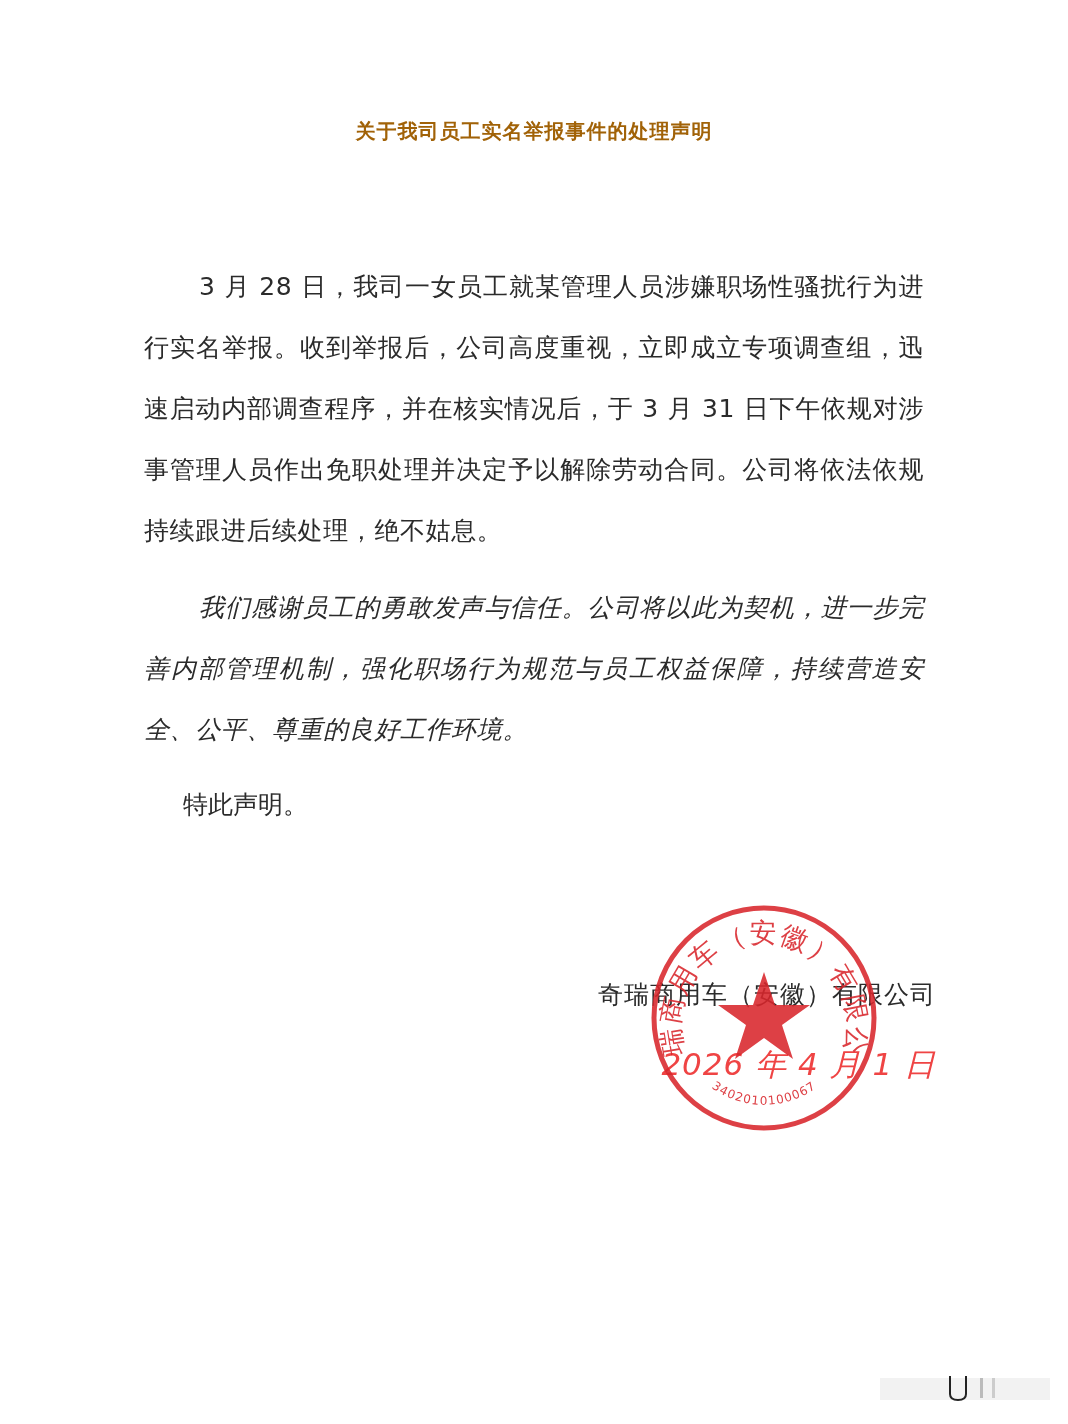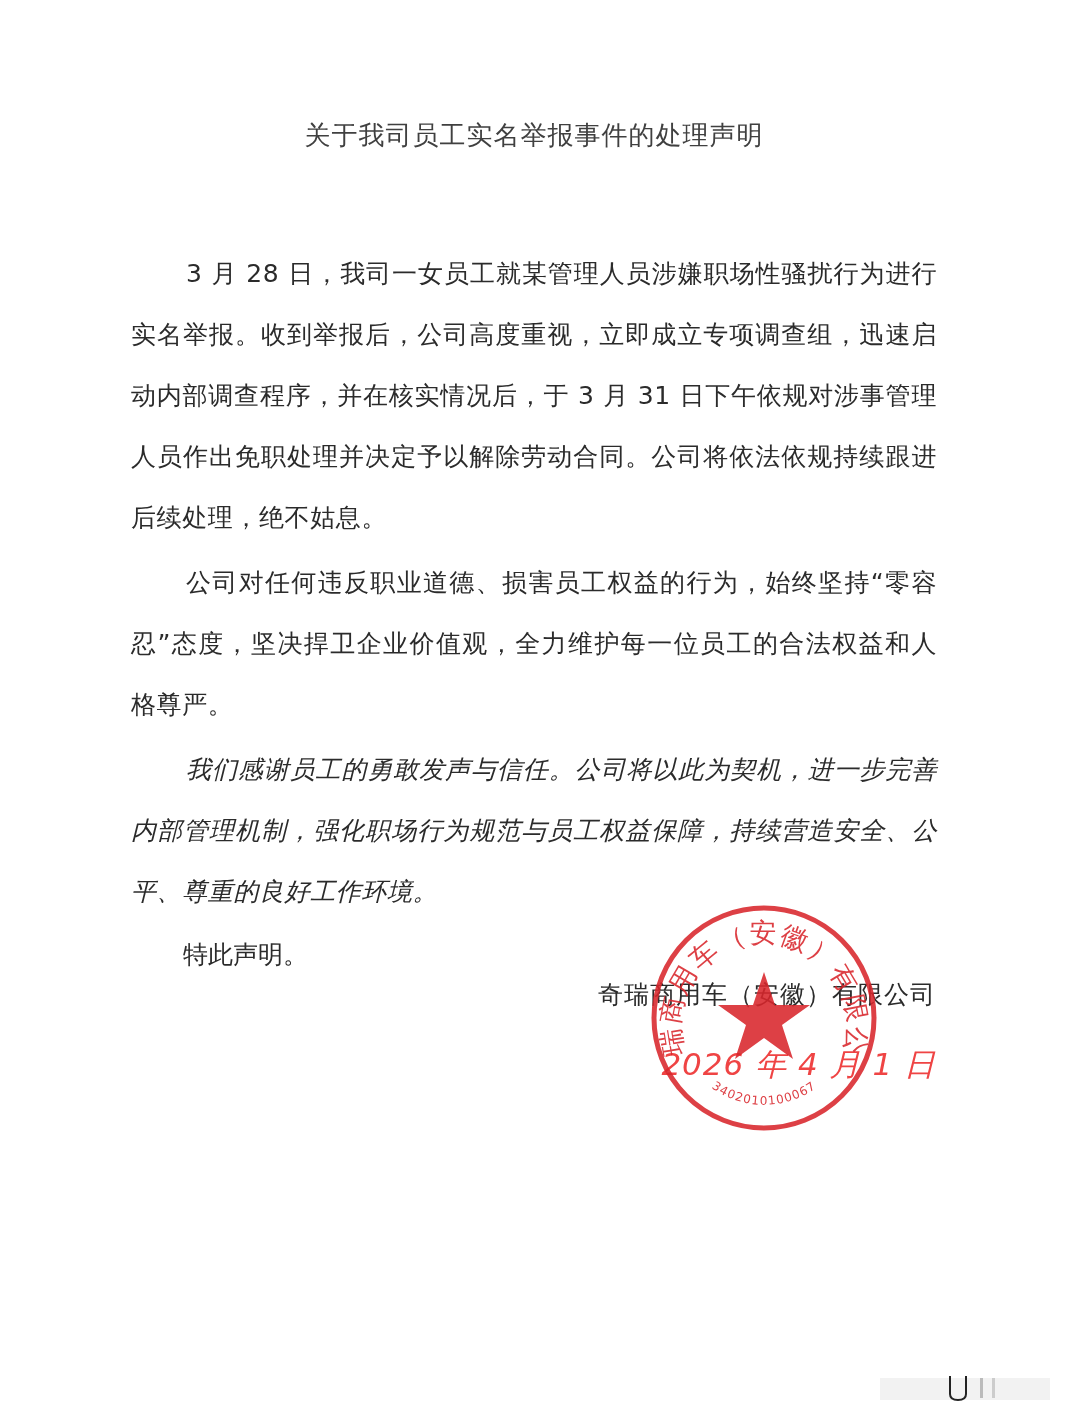--- a/index.html
+++ b/index.html
@@ -1,36 +1,35 @@
 <!DOCTYPE html>
 <html><head>
 <meta charset="utf-8">
 <style>
   html, body { margin: 0; padding: 0; background: #ffffff; }
   body { width: 1068px; height: 1424px; position: relative; overflow: hidden;
          font-family: "DejaVu Sans", "Liberation Sans", sans-serif; color: #2a2a2a; }
   .title { position: absolute; top: 118px; left: 0; width: 1068px; text-align: center;
-           font-size: 26px; font-weight: normal; color: #404040; letter-spacing: 1px; }
+           font-size: 20px; font-weight: bold; color: #a16207; letter-spacing: 1px; }
   .body { position: absolute; left: 128px; top: 240px; width: 812px; }
-  .para { font-size: 25px; line-height: 61px; margin: 3px; text-align: justify;
+  .para { font-size: 25px; line-height: 61px; margin: 16px; text-align: justify;
           text-indent: 55px; color: #2b2b2b; letter-spacing: 0.6px; }
   .closing { font-size: 25px; line-height: 61px; margin: 0; text-indent: 55px; color: #2b2b2b; }
   .signature { position: absolute; right: 132px; top: 978px; font-size: 25px; color: #2b2b2b; letter-spacing: 1px; }
   .date { position: absolute; right: 132px; top: 1044px; font-size: 31px; color: #ef4444; letter-spacing: 1px; font-style: italic; }
   .seal { position: absolute; left: 648px; top: 902px; width: 232px; height: 232px; opacity: 0.88; }
   .watermark { position: absolute; left: 880px; top: 1374px; width: 170px; height: 30px; }
 </style>
 </head>
 <body>
 
 <div class="title">关于我司员工实名举报事件的处理声明</div>
 
 <div class="body">
   <p class="para">3 月 28 日，我司一女员工就某管理人员涉嫌职场性骚扰行为进行实名举报。收到举报后，公司高度重视，立即成立专项调查组，迅速启动内部调查程序，并在核实情况后，于 3 月 31 日下午依规对涉事管理人员作出免职处理并决定予以解除劳动合同。公司将依法依规持续跟进后续处理，绝不姑息。</p>
-  <p class="para" style="margin-top:4px;">公司对任何违反职业道德、损害员工权益的行为，始终坚持“零容忍”态度，坚决捍卫企业价值观，全力维护每一位员工的合法权益和人格尊严。</p>
   <p class="para" style="margin-top:4px;font-style:italic;">我们感谢员工的勇敢发声与信任。公司将以此为契机，进一步完善内部管理机制，强化职场行为规范与员工权益保障，持续营造安全、公平、尊重的良好工作环境。</p>
   <p class="closing" style="margin-top:4px;font-family:Liberation Mono, monospace;">特此声明。</p>
 </div>
 
 <div class="signature">奇瑞商用车（安徽）有限公司</div>
 <div class="date">2026 年 4 月 1 日</div>
 
 <svg class="seal" viewBox="0 0 232 232">
   <defs>
     <path id="sealArc" d="M 36 150 A 84 84 0 1 1 196 150"></path>

